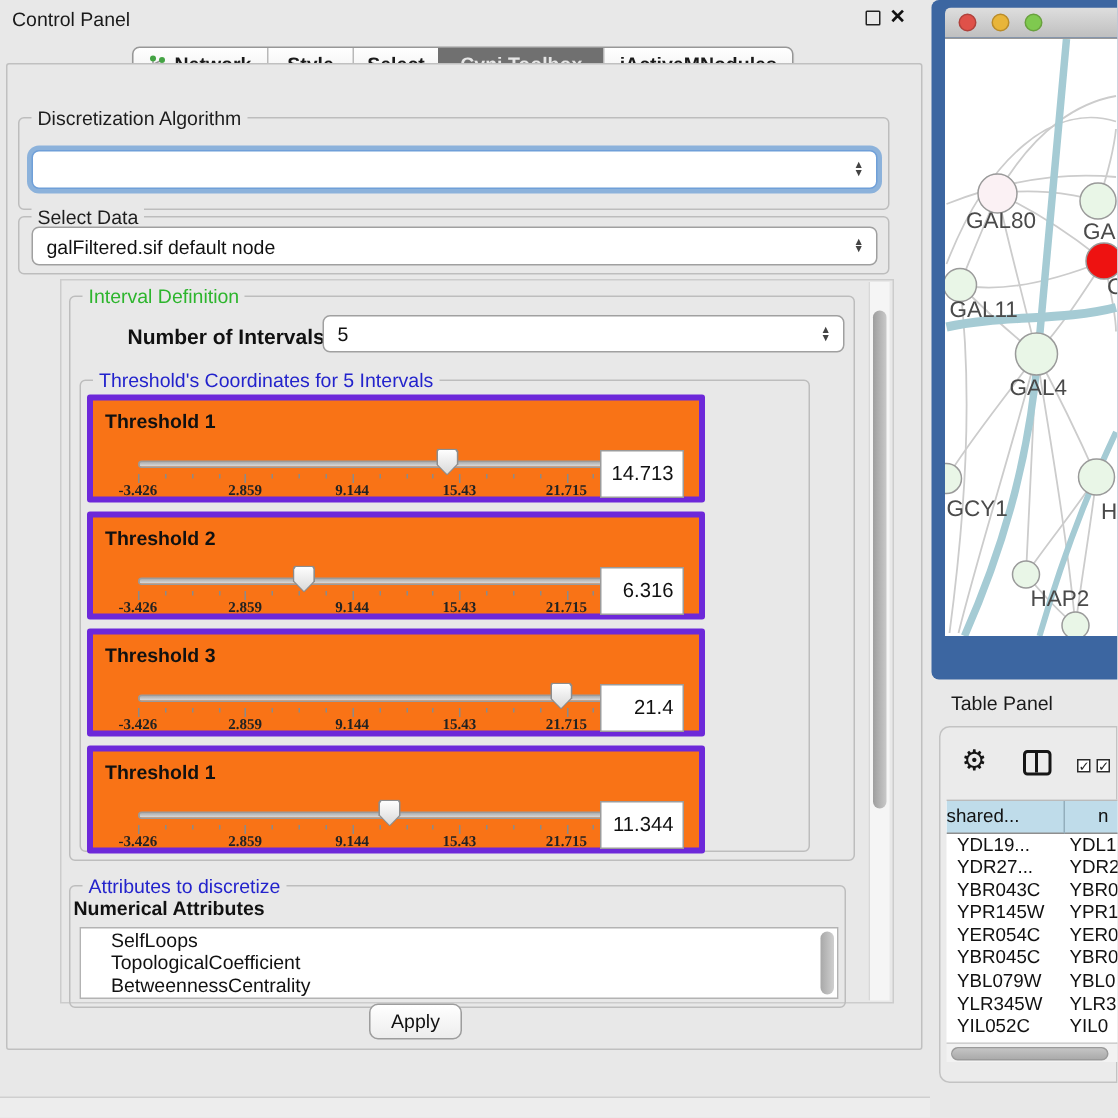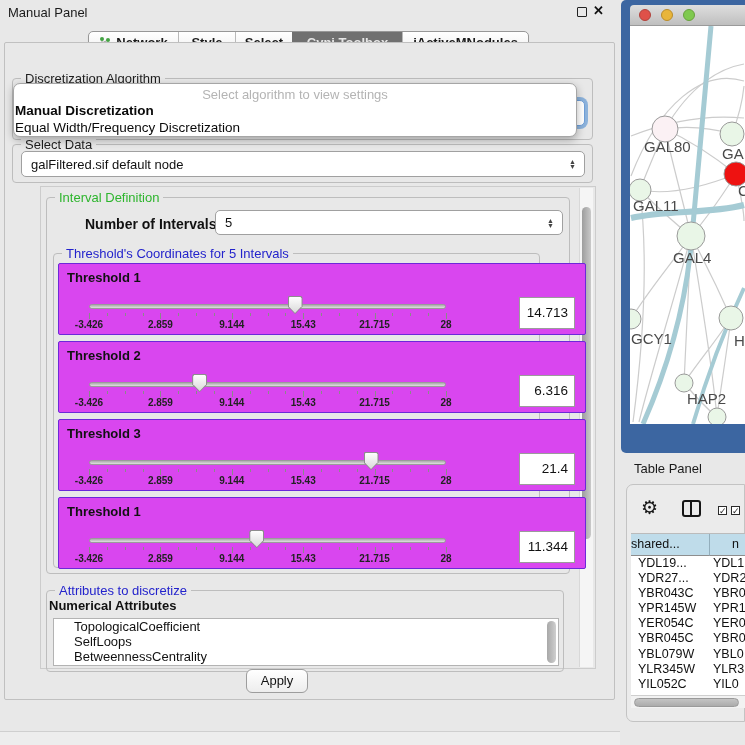--- a/index.html
+++ b/index.html
@@ -36,29 +36,29 @@
   #algo-popup { position:absolute; left:13px; top:83px; width:564px; height:54px; background:#ffffff; border:1px solid #a6a6a6; border-radius:7px; box-shadow:0 3px 8px rgba(0,0,0,.3); z-index:30; }
   #algo-popup .placeholder { display:block; text-align:center; margin-top:3px; font-size:13px; color:#b4b4b4; }
   #algo-popup .opt { display:block; font-size:13.5px; color:#0a0a0a; padding-left:1px; line-height:17px; }
   #algo-popup .opt.bold { font-weight:bold; }
 
   
   #scrollpane { position:absolute; left:40px; top:186px; width:556px; height:483px; border:1px solid #cccccc; background:#e8e8e8; }
   #vscroll { position:absolute; left:579px; top:188px; width:14px; height:479px; background:#f5f5f5; border-left:1px solid #d8d8d8; }
   #vscroll .thumb { position:absolute; left:2px; top:19px; width:9px; height:332px; background:linear-gradient(90deg,#9d9d9d,#c9c9c9); border-radius:5px; }
 
-  .thr-panel { position:absolute; left:12px; width:528px; height:72px; border:1px solid #6d28d9; border-radius:2px; background:#d946ef; }
+  .thr-panel { position:absolute; left:12px; width:412px; height:72px; border:4px solid #6d28d9; border-radius:2px; background:#f97316; }
   .thr-label { position:absolute; left:8px; top:6px; font-size:13px; font-weight:bold; color:#111; }
   .thr-track { position:absolute; left:30px; top:40px; width:357px; height:5px; border:1px solid #9b9b9b; border-radius:3px; background:linear-gradient(180deg,#adadad,#dedede); }
   .thr-thumb { position:absolute; top:32px; width:15px; height:18px; background:#8d8d8d; clip-path:polygon(8% 0,92% 0,100% 10%,100% 58%,50% 100%,0 58%,0 10%); }
   .thr-thumb .inner { position:absolute; left:1px; top:1px; width:13px; height:16px; background:linear-gradient(#fefefe,#d9d9d9); clip-path:polygon(8% 0,92% 0,100% 10%,100% 58%,50% 100%,0 58%,0 10%); }
   .thr-ticks { position:absolute; left:30px; top:49px; width:357px; height:6px; }
   .thr-ticks i { position:absolute; top:0; width:1px; background:#8a8a8a; }
   .thr-ticklabels { position:absolute; left:30px; top:55px; width:357px; height:12px; }
-  .thr-ticklabels span { position:absolute; transform:translateX(-50%); font-size:10px; font-weight:bold; color:#222; white-space:nowrap; }
+  .thr-ticklabels span { position:absolute; transform:translateX(-50%); font-size:10px; font-weight:bold; color:#222; white-space:nowrap;font-family:Liberation Serif, serif; }
   .thr-value { position:absolute; right:10px; top:33px; width:56px; height:32px; background:#fff; border:1px solid #9b9b9b; font-size:13.5px; color:#111; text-align:right; line-height:30px; padding-right:6px; }
 
   #attr-list { position:absolute; left:6px; top:27px; width:506px; height:48px; background:#ffffff; border:1px solid #b3b3b3; overflow:hidden; }
   #attr-list .item { font-size:13px; color:#111; padding-left:20px; line-height:15px; }
   #attr-list .sb { position:absolute; right:2px; top:2px; width:9px; height:42px; background:linear-gradient(90deg,#a8a8a8,#cfcfcf); border-radius:5px; }
 
   #apply-btn { position:absolute; left:246px; top:669px; width:62px; height:24px; background:linear-gradient(#ffffff,#ededed); border:1px solid #9d9d9d; border-radius:6px; font-size:13px; color:#111; text-align:center; line-height:22px; }
 
   #bottom-strip-line { position:absolute; left:0; top:731px; width:620px; height:1px; background:#cfcfcf; }
   #bottom-strip { position:absolute; left:0; top:732px; width:620px; height:13px; background:#ededed; }
@@ -89,21 +89,21 @@
   .t-cell.c2 { width:36px; padding-left:3px; }
   #tp-hscroll { position:absolute; left:4px; top:210px; width:115px; height:13px; background:#f2f2f2; border-top:1px solid #cfcfcf; }
   #tp-hscroll .thumb { position:absolute; left:3px; top:2px; width:105px; height:9px; background:linear-gradient(#c4c4c4,#ababab); border:1px solid #9a9a9a; border-radius:5px; }
 </style>
 </head>
 <body>
 
 <div id="app">
 
   <div id="titlebar">
-    <span class="title">Manual Panel</span>
+    <span class="title">Control Panel</span>
     <span id="float-btn"></span>
     <span id="close-btn">✕</span>
   </div>
 
   <div class="segbar" style="left:88px; top:31px;" id="top-tabbar">
       <div class="seg" style="width: 89px;">
     <span class="seg-icon show">
       <svg width="12" height="14" viewBox="0 0 12 14">
             <line x1="3" y1="3" x2="3" y2="11" stroke="#999" stroke-width="1"></line>
             <line x1="3" y1="7" x2="9" y2="4" stroke="#999" stroke-width="1"></line>
@@ -148,27 +148,20 @@
     <span class="grouptitle">Select Data</span>
     <div class="combo" style="left:8px; top:6px; width:564px; height:26px;">
       <span>galFiltered.sif default node</span>
       <span class="stepper">
           <span>▲</span>
           <span>▼</span>
         </span>
     </div>
   </div>
 
-  <div id="algo-popup">
-    <span class="placeholder">Select algorithm to view settings</span>
-    <div id="algo-options">
-        <span class="opt bold">Manual Discretization</span>
-        <span class="opt">Equal Width/Frequency Discretization</span>
-      </div>
-  </div>
 
   <div id="scrollpane"></div>
   <div id="vscroll">
       <div class="thumb"></div>
     </div>
 
   <div class="groupbox" style="left:46px; top:197px; width:524px; height:377px;">
     <span class="grouptitle green">Interval Definition</span>
   </div>
   <span class="abs" style="left:85px; top:216px; font-size:14px; font-weight:bold; color:#111;">Number of Intervals</span>
@@ -340,22 +333,22 @@
         </div>
     <div class="thr-value">11.344</div>
   </div>
     </div>
 
   <div class="groupbox" style="left:46px; top:590px; width:518px; height:82px;">
     <span class="grouptitle blue">Attributes to discretize</span>
     <span class="abs" style="left:2px; top:7px; font-size:13px; font-weight:bold; color:#111;">Numerical Attributes</span>
     <div id="attr-list">
       <div id="attr-items">
+          <div class="item">SelfLoops</div>
           <div class="item">TopologicalCoefficient</div>
-          <div class="item">SelfLoops</div>
           <div class="item">BetweennessCentrality</div>
         </div>
       <div class="sb"></div>
     </div>
   </div>
 
   <div id="apply-btn">Apply</div>
 
   <div id="bottom-strip-line"></div>
   <div id="bottom-strip"></div>

